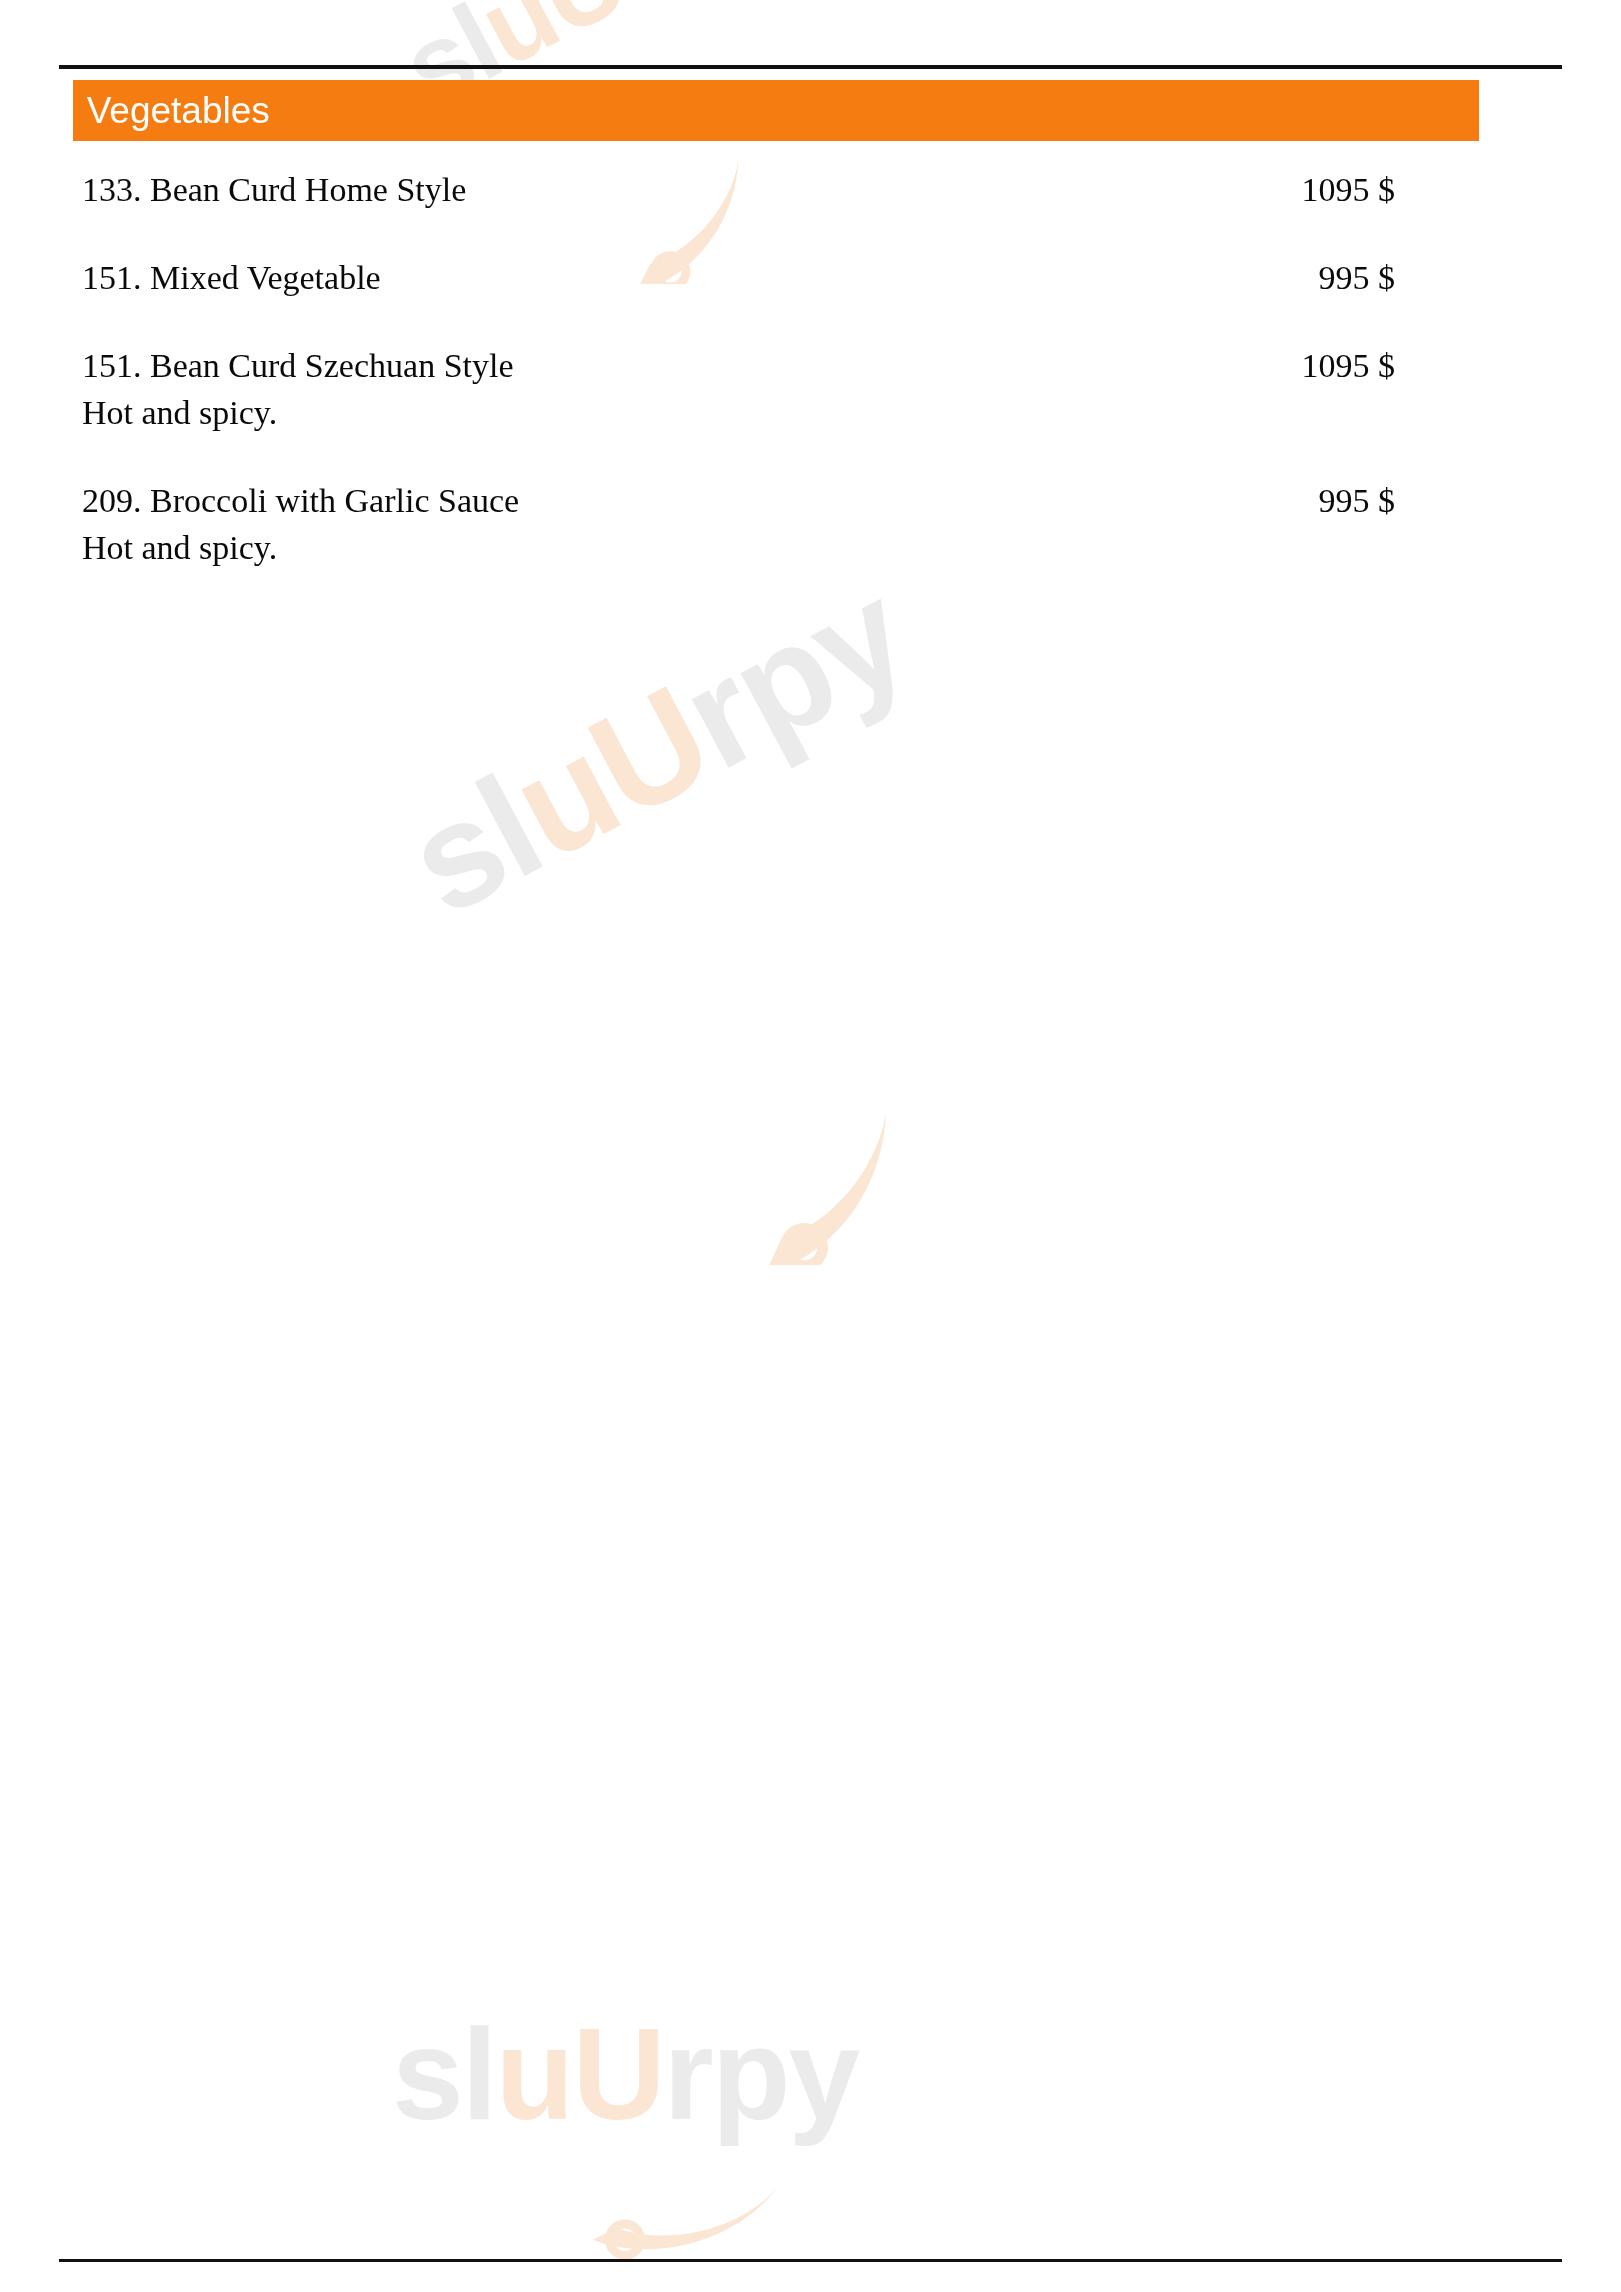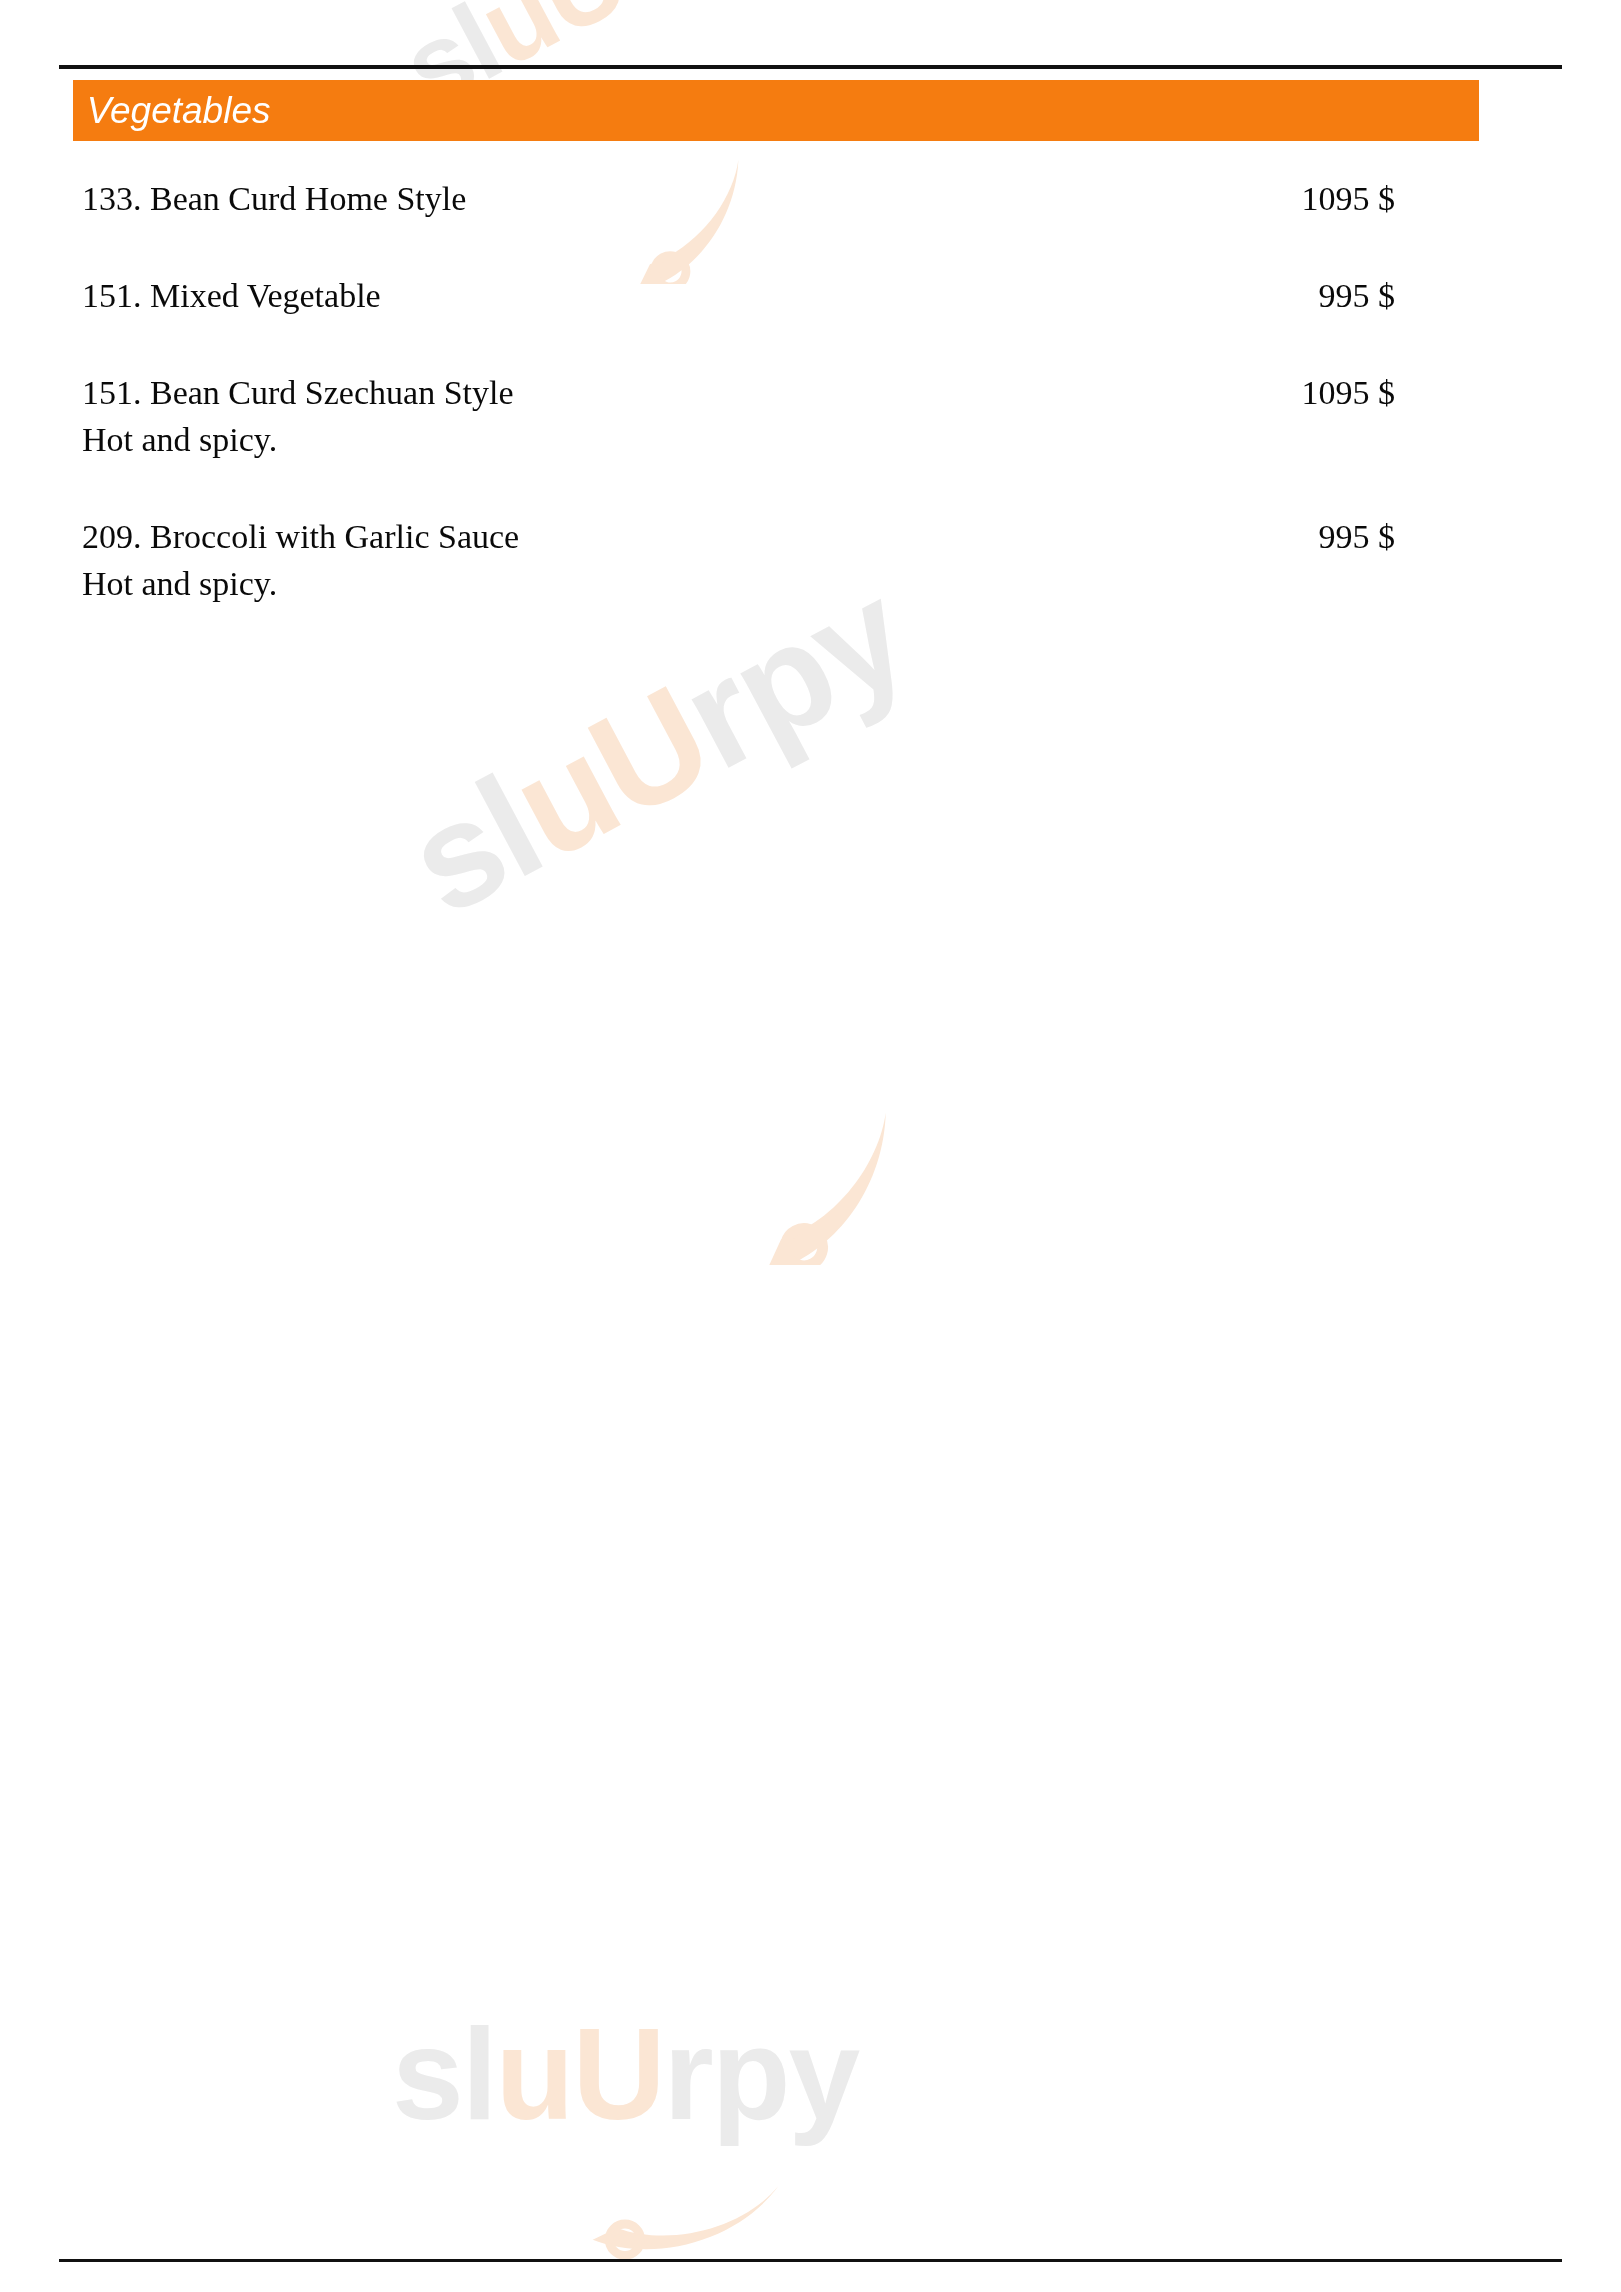--- a/index.html
+++ b/index.html
@@ -84,21 +84,20 @@
   
   .section-header {
     position: absolute;
     left: 73px;
     top: 80px;
     width: 1406px;
     height: 61px;
     background: #f57c10;
     display: flex;
     align-items: center;
-    font-style: italic;
   }
   .section-header .title {
     color: #ffffff;
     font-family: "Liberation Sans", sans-serif;
     font-size: 37px;
     line-height: 37px;
     padding-left: 13.7px;
     font-weight: normal;
   }
 
@@ -116,21 +115,20 @@
     display: flex;
     align-items: baseline;
     justify-content: space-between;
   }
   .item-name {
     font-size: 34px;
     line-height: 45px;
     color: #0a0a0a;
     flex: 1 1 auto;
     padding-right: 39px;
-    margin-top: 9px;
   }
   .item-price {
     font-size: 34px;
     line-height: 45px;
     color: #0a0a0a;
     flex: 0 0 auto;
     white-space: nowrap;
     text-align: right;
     font-family: Liberation Serif, serif;
   }

